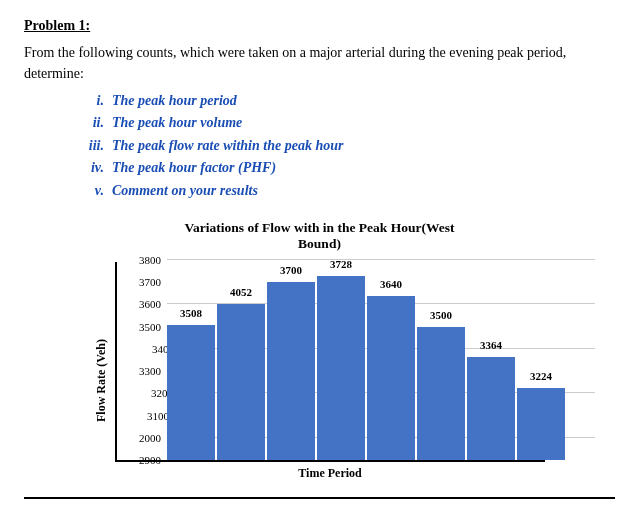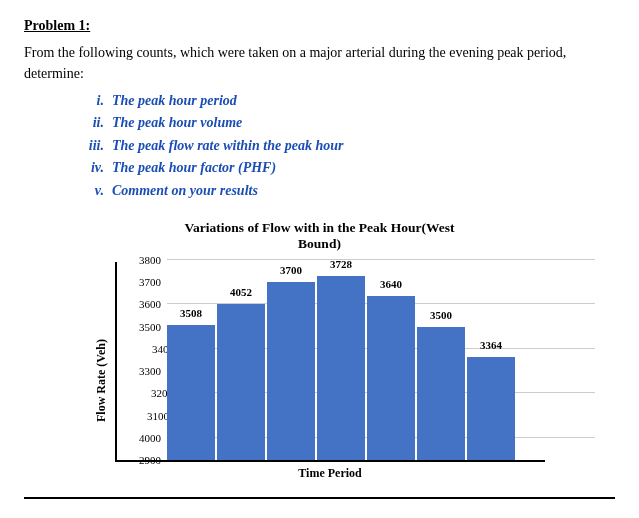--- a/index.html
+++ b/index.html
@@ -141,21 +141,21 @@
   <div class="chart-title">
     <span>Variations of Flow with in the Peak Hour(West</span><br>
     <span>Bound)</span>
   </div>
   <div class="chart-container">
     <div class="y-axis-label">Flow Rate (Veh)</div>
     <div class="chart-inner">
       <div class="bars-area" id="bars-area" style="display: flex; align-items: flex-end; position: relative; height: 200px; border-left: 2px solid rgb(0, 0, 0); border-bottom: 2px solid rgb(0, 0, 0); padding-left: 50px; padding-top: 20px;">
       <span style="position: absolute; bottom: 0px; left: 0px; font-size: 11px; transform: translateY(50%); width: 44px; text-align: right;">2900</span>
           <div style="position: absolute; bottom: 0px; left: 50px; width: 100%; height: 1px; border-top: none;"></div>
-          <span style="position: absolute; bottom: 22.2222px; left: 0px; font-size: 11px; transform: translateY(50%); width: 44px; text-align: right;">4000</span>
+          <span style="position: absolute; bottom: 22.2222px; left: 0px; font-size: 11px; transform: translateY(50%); width: 44px; text-align: right;">2000</span>
           <div style="position: absolute; bottom: 22.2222px; left: 50px; width: 100%; height: 1px; border-top: 1px solid rgb(204, 204, 204);"></div>
           <span style="position: absolute; bottom: 44.4444px; left: 0px; font-size: 11px; transform: translateY(50%); width: 52px; text-align: right;">3100</span>
           <div style="position: absolute; bottom: 44.4444px; left: 50px; width: 100%; height: 1px; border-top: none;"></div>
           <span style="position: absolute; bottom: 66.6667px; left: 0px; font-size: 11px; transform: translateY(50%); width: 56px; text-align: right;">3200</span>
           <div style="position: absolute; bottom: 66.6667px; left: 50px; width: 100%; height: 1px; border-top: 1px solid rgb(204, 204, 204);"></div>
           <span style="position: absolute; bottom: 88.8889px; left: 0px; font-size: 11px; transform: translateY(50%); width: 44px; text-align: right;">3300</span>
           <div style="position: absolute; bottom: 88.8889px; left: 50px; width: 100%; height: 1px; border-top: none;"></div>
           <span style="position: absolute; bottom: 111.111px; left: 13px; font-size: 11px; transform: translateY(50%); width: 44px; text-align: right;">3400</span>
           <div style="position: absolute; bottom: 111.111px; left: 50px; width: 100%; height: 1px; border-top: 1px solid rgb(204, 204, 204);"></div>
           <span style="position: absolute; bottom: 133.333px; left: 0px; font-size: 11px; transform: translateY(50%); width: 44px; text-align: right;">3500</span>
@@ -187,19 +187,23 @@
             <div style="background-color: rgb(68, 114, 196); width: 48px; height: 164.444px; align-self: flex-end;"></div>
           </div>
           <div style="display: flex; flex-direction: column; align-items: center; position: relative; margin-right: 2px;">
             <span style="position: absolute; top: -18px; font-size: 11px; font-weight: bold; white-space: nowrap;">3500</span>
             <div style="background-color: rgb(68, 114, 196); width: 48px; height: 133.333px; align-self: flex-end;"></div>
           </div>
           <div style="display: flex; flex-direction: column; align-items: center; position: relative; margin-right: 2px;">
             <span style="position: absolute; top: -18px; font-size: 11px; font-weight: bold; white-space: nowrap;">3364</span>
             <div style="background-color: rgb(68, 114, 196); width: 48px; height: 103.111px; align-self: flex-end;"></div>
           </div>
+          <div style="display: flex; flex-direction: column; align-items: center; position: relative; margin-right: 2px;">
+            <span style="position: absolute; top: -18px; font-size: 11px; font-weight: bold; white-space: nowrap;">3224</span>
+            <div style="background-color: rgb(68, 114, 196); width: 48px; height: 72px; align-self: flex-end;"></div>
+          </div>
         </div>
       <div class="x-axis-title">Time Period</div>
     </div>
   </div>
 </div>
 
 <div class="bottom-line"></div>
 
 </body></html>

